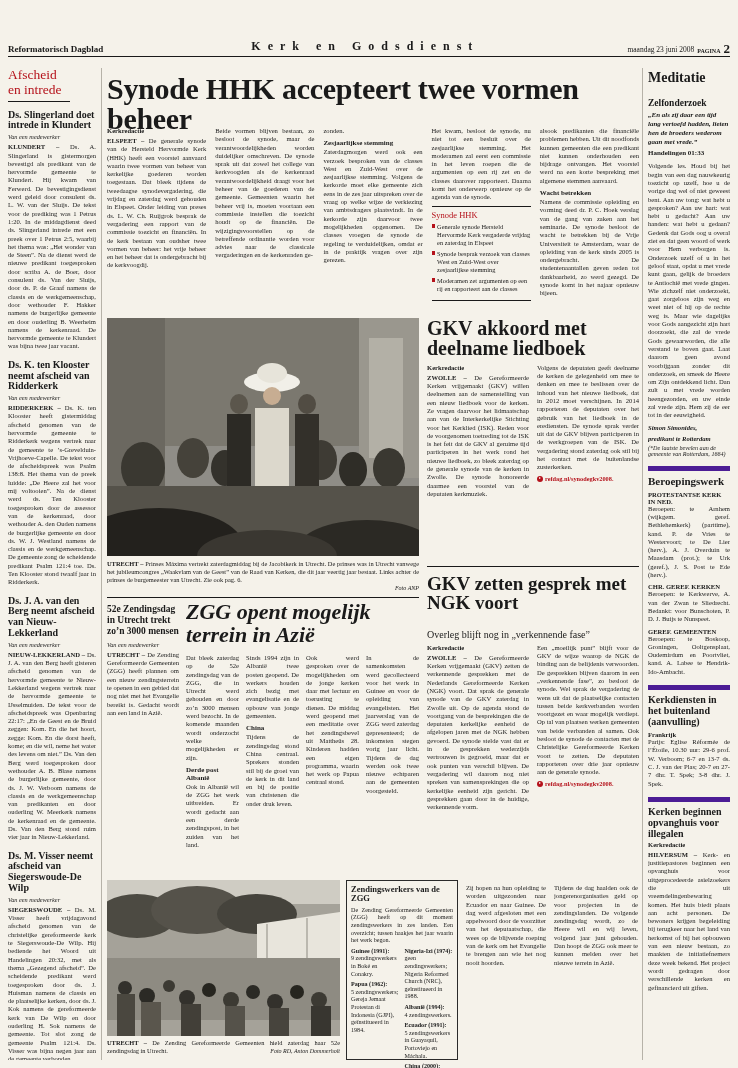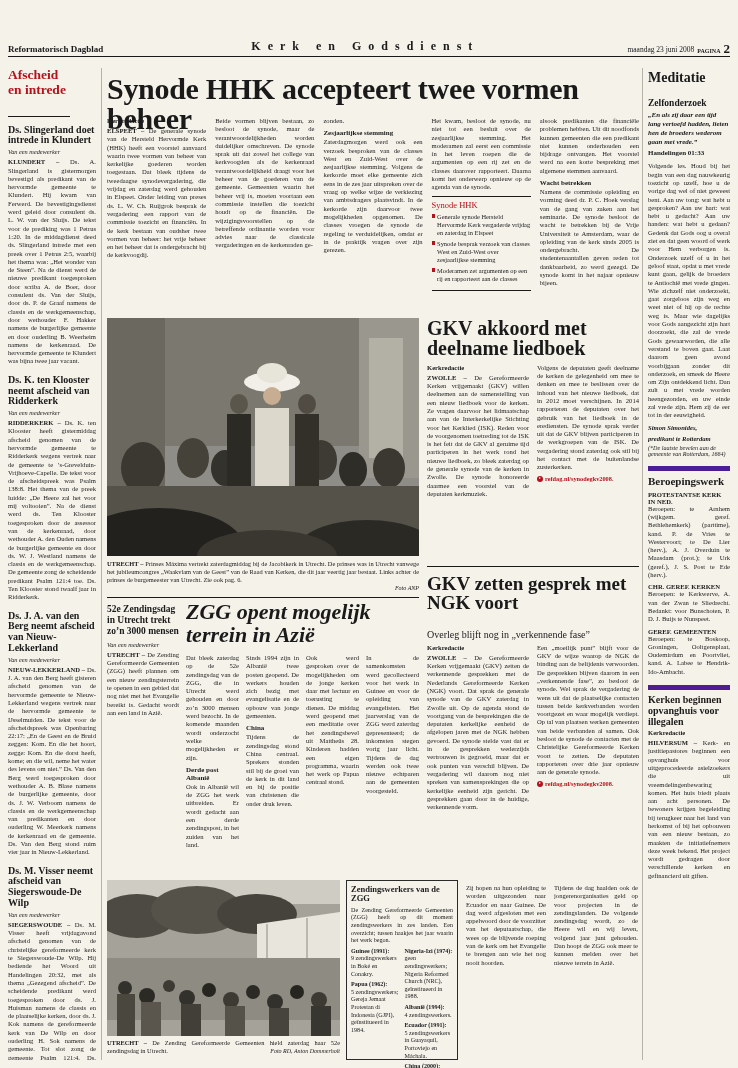--- a/index.html
+++ b/index.html
@@ -24,29 +24,29 @@
   .byline{font-size:6.3px;font-style:italic;margin:2px 0 3px}
   .kred{font-size:6.6px;font-weight:bold;margin-bottom:3px}
   .subhead{font-size:7px;font-weight:bold;margin:4px 0 1px}
   .loc{font-weight:bold}
   .weblink{font-size:6.3px;font-weight:bold;color:#b5121b;margin-top:3px}
   .wicon{display:inline-block;width:6px;height:6px;background:#b5121b;border-radius:50%;position:relative;margin-right:2px;vertical-align:-1px}
   .wicon::after{content:"";position:absolute;left:2.2px;top:1.6px;border-left:2.6px solid #fff;border-top:1.4px solid transparent;border-bottom:1.4px solid transparent}
 
   
   .col-left{position:absolute;left:8px;top:68px;width:88px;height:992px;overflow:hidden}
-  .side-header{color:#b5121b;font-size:13.5px;font-weight:bold;line-height:1.1;width:62px;
-               padding-bottom:18px;border-bottom:1.5px solid #1a1a1a;margin-bottom:8px}
+  .side-header{color:#b5121b;font-size:13.5px;font-weight:normal;line-height:1.1;width:62px;
+               padding-bottom:3px;border-bottom:1.5px solid #1a1a1a;margin-bottom:8px}
   .side-art{margin-bottom:9px}
   .side-art h3{font-size:10px;line-height:1.08;margin-bottom:2px}
 
   
   .main-headline{position:absolute;left:107px;top:74px;width:532px;font-size:30px;font-weight:bold;
                  letter-spacing:-.3px;line-height:1}
-  .main-cols{position:absolute;left:107px;top:117px;width:532px;height:196px;display:flex;gap:9px;overflow:hidden}
+  .main-cols{position:absolute;left:107px;top:127px;width:532px;height:196px;display:flex;gap:9px;overflow:hidden}
   .mc{flex:1 1 0}
   .hhk-box{margin-top:4px;border-top:1px solid #1a1a1a;border-bottom:1px solid #1a1a1a;padding:3px 0 4px}
   .hhk-title{color:#b5121b;font-weight:normal;font-size:8.5px;margin-bottom:3px}
   .hhk-item{font-size:6.4px;line-height:1.25;margin-bottom:3px;display:flex;gap:2px}
   .sq{display:inline-block;flex:0 0 auto;width:3.5px;height:3.5px;background:#b5121b;margin-top:1.5px}
 
   
   .photo{position:absolute;background:#8f8d87;overflow:hidden}
   .photo svg{display:block;width:100%;height:100%}
   .caption{position:absolute;font-size:6.4px;line-height:1.25;text-align:justify}
@@ -345,20 +345,25 @@
       <h2 class="r-h2">Beroepingswerk</h2>
       <p class="r-church">PROTESTANTSE KERK IN NED.</p>
       <p class="bt">Beroepen: te Arnhem (wijkgem. geref. Bethlehemkerk) (parttime), kand. P. de Vries te Westervoort; te De Lier (herv.), A. J. Overduin te Maasdam (prot.); te Urk (geref.), J. S. Post te Ede (herv.).</p>
       <p class="r-church">CHR. GEREF. KERKEN</p>
       <p class="bt">Beroepen: te Kerkwerve, A. van der Zwan te Sliedrecht. Bedankt: voor Bunschoten, P. D. J. Buijs te Nunspeet.</p>
       <p class="r-church">GEREF. GEMEENTEN</p>
       <p class="bt">Beroepen: te Boskoop, Groningen, Ooltgensplaat, Oudemirdum en Poortvliet, kand. A. Labee te Hendrik-Ido-Ambacht.</p>
     </section>
 
 
+    <section class="r-section">
+      <h2 class="r-head3">Kerkdiensten in het buitenland (aanvulling)</h2>
+      <p class="r-church">Frankrijk</p>
+      <p class="bt">Parijs: Eglise Réformée de l’Étoile, 10.30 uur: 29-6 prof. W. Verboom; 6-7 en 13-7 ds. C. J. van der Plas; 20-7 en 27-7 dhr. T. Spek; 3-8 dhr. J. Spek.</p>
+    </section>
 
     <section class="r-section">
       <h2 class="r-head3">Kerken beginnen opvanghuis voor illegalen</h2>
       <p class="kred">Kerkredactie</p>
       <p class="bt"><b class="loc">HILVERSUM –</b> <span>Kerk- en justitiepastores beginnen een opvanghuis voor uitgeprocedeerde asielzoekers die uit vreemdelingenbewaring komen. Het huis biedt plaats aan acht personen. De bewoners krijgen begeleiding bij terugkeer naar het land van herkomst of bij het opbouwen van een nieuw bestaan, zo maakten de initiatiefnemers deze week bekend. Het project wordt gedragen door verschillende kerken en gefinancierd uit giften.</span></p>
     </section>
   </aside>
 
 </div>
 

